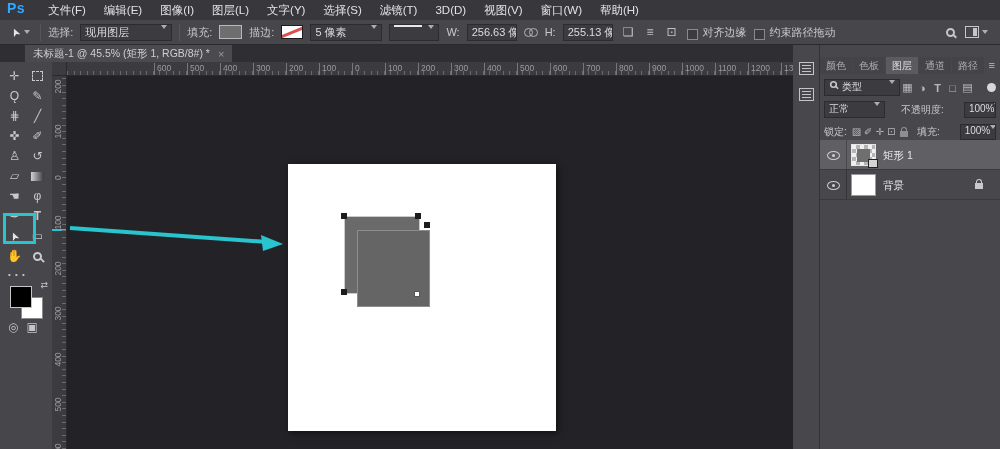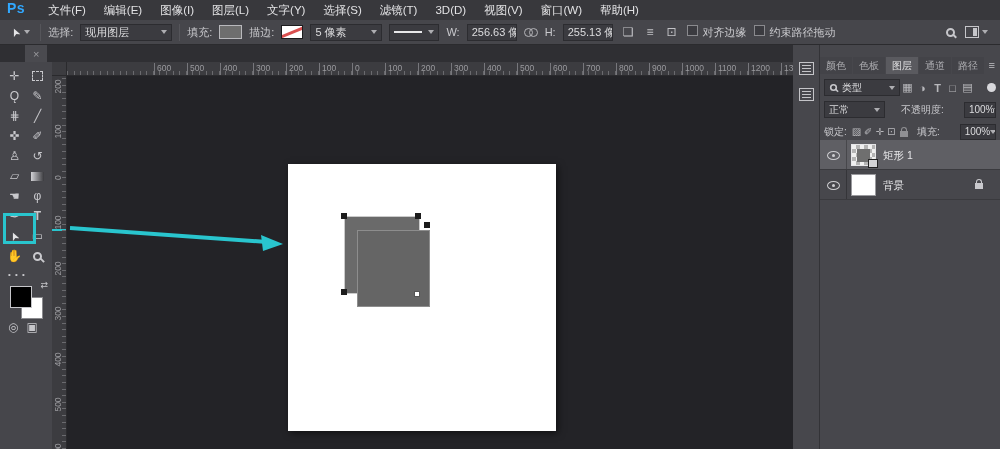--- a/index.html
+++ b/index.html
@@ -11,37 +11,37 @@
   .menubar { position:absolute; left:0; top:0; width:1000px; height:20px; background:#38383c;
              display:flex; align-items:flex-start; padding-left:7px; }
   .ps-logo { color:#31a8ff; font-weight:bold; font-size:14px; margin-right:14px; letter-spacing:0.5px; }
   .menu-item { padding:0 9px; font-size:11.5px; color:#e2e2e4; line-height:20px; cursor:default; }
 
   
   .optionsbar { position:absolute; left:0; top:20px; width:1000px; height:25px; background:#46464b;
                 border-bottom:1px solid #2b2b2e; display:flex; align-items:center; padding:0 8px; gap:7px; }
   .ob-label { color:#c9c9cd; font-size:11px; white-space:nowrap; }
   .sep { width:1px; height:17px; background:#36363a; border-right:1px solid #55555a; }
-  .field { background:#3b3b40; border:1px solid #2c2c30; height:17px; display:flex; align-items:center;
+  .field { background:#3b3b40; border:1px solid #2c2c30; height:17px; display:flex; align-items:flex-start;
            padding:0 4px; color:#dcdcde; font-size:11px; white-space:nowrap; overflow:hidden; }
   .car { width:0; height:0; border-left:3px solid transparent; border-right:3px solid transparent;
          border-top:4px solid #aeaeb2; margin-left:auto; flex:none; }
   .cur-tool { display:flex; align-items:center; gap:4px; padding:0 3px; }
   .cursor-glyph { display:inline-block; transform:rotate(-115deg); color:#e4e4e6; font-size:11px; }
   .fill-sw { width:23px; height:14px; background:#6e6e6e; border:1px solid #b9b9bd; }
   .stroke-sw { width:22px; height:14px; background:#fff; border:1px solid #1c1c1e; position:relative; overflow:hidden; }
   .stroke-sw::after { content:''; position:absolute; left:-3px; right:-3px; top:5px; height:3px;
                       background:#d94f4f; transform:rotate(-22deg); }
   .wh-field { width:50px; }
   .link-icon { position:relative; width:14px; height:10px; }
   .link-icon::before, .link-icon::after { content:''; position:absolute; top:1px; width:7px; height:7px;
        border:1.5px solid #b4b4b8; border-radius:50%; }
   .link-icon::before { left:0; } .link-icon::after { left:5px; }
   .ob-ico { color:#c2c2c6; font-size:12px; padding:0 3px; }
-  .cbwrap { display:flex; align-items:flex-start; gap:5px; }
+  .cbwrap { display:flex; align-items:flex-end; gap:5px; }
   .cb { width:11px; height:11px; background:#3b3b40; border:1px solid #8a8a8e; }
   .mag { position:relative; width:9px; height:9px; border:2px solid #c6c6ca; border-radius:50%; flex:none; }
   .mag::after { content:''; position:absolute; width:5px; height:2px; background:#c6c6ca;
                 right:-4px; bottom:-2px; transform:rotate(45deg); }
   .ws-ico { width:14px; height:12px; border:1px solid #c6c6ca; position:relative; }
   .ws-ico::after { content:''; position:absolute; right:1px; top:1px; bottom:1px; width:4px; background:#c6c6ca; }
   .ob-right { margin-left:auto; display:flex; align-items:center; gap:10px; padding-right:4px; }
 
   
   .tabbar { position:absolute; left:0; top:45px; width:793px; height:17px; background:#2f2f33; }
@@ -212,20 +212,21 @@
       <span class="mag"></span>
       <span style="display:flex;align-items:center;gap:3px">
         <span class="ws-ico"></span>
         <span class="car"></span>
       </span>
     </span>
   </div>
 
   <div class="tabbar">
     <div class="doc-tab">
+      <span>未标题-1 @ 45.5% (矩形 1, RGB/8#) *</span>
       <span class="tab-close">×</span>
     </div>
   </div>
 
   <div class="toolbar">
     <div style="height:4px"></div>
     <div class="t-row">
       <span class="tool">✛</span>
       <span class="tool">
           <span class="i-marquee"></span>

